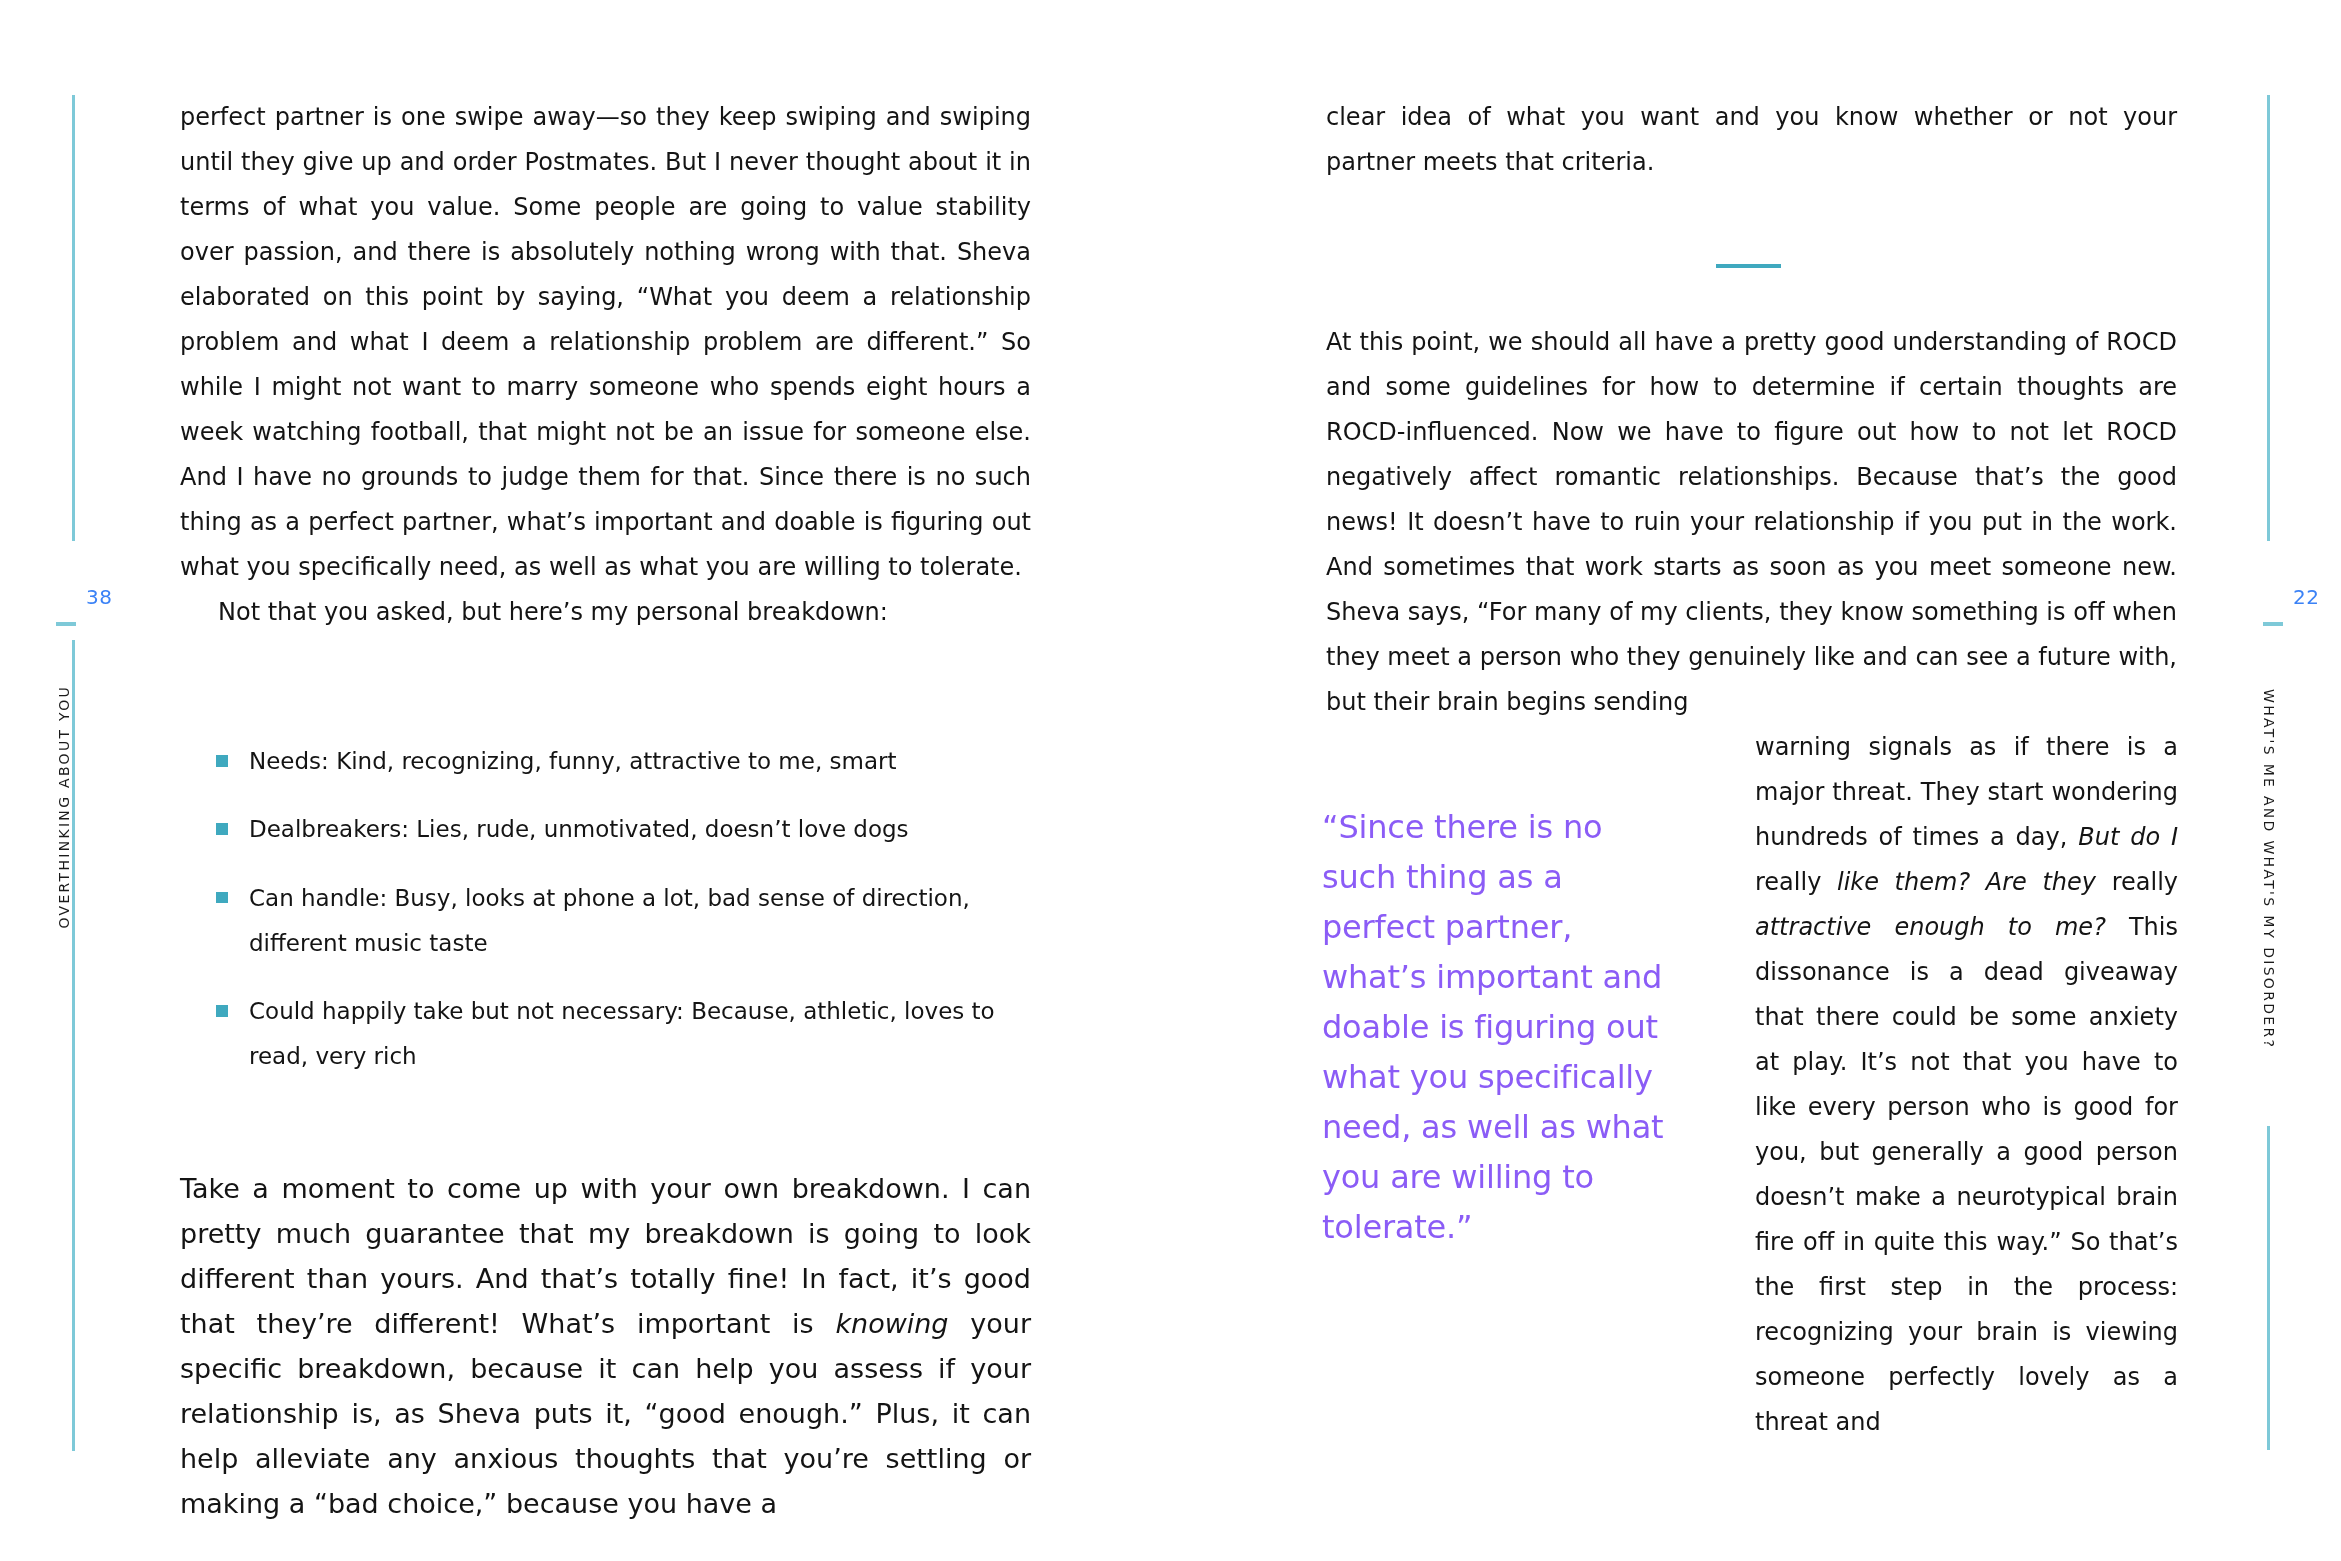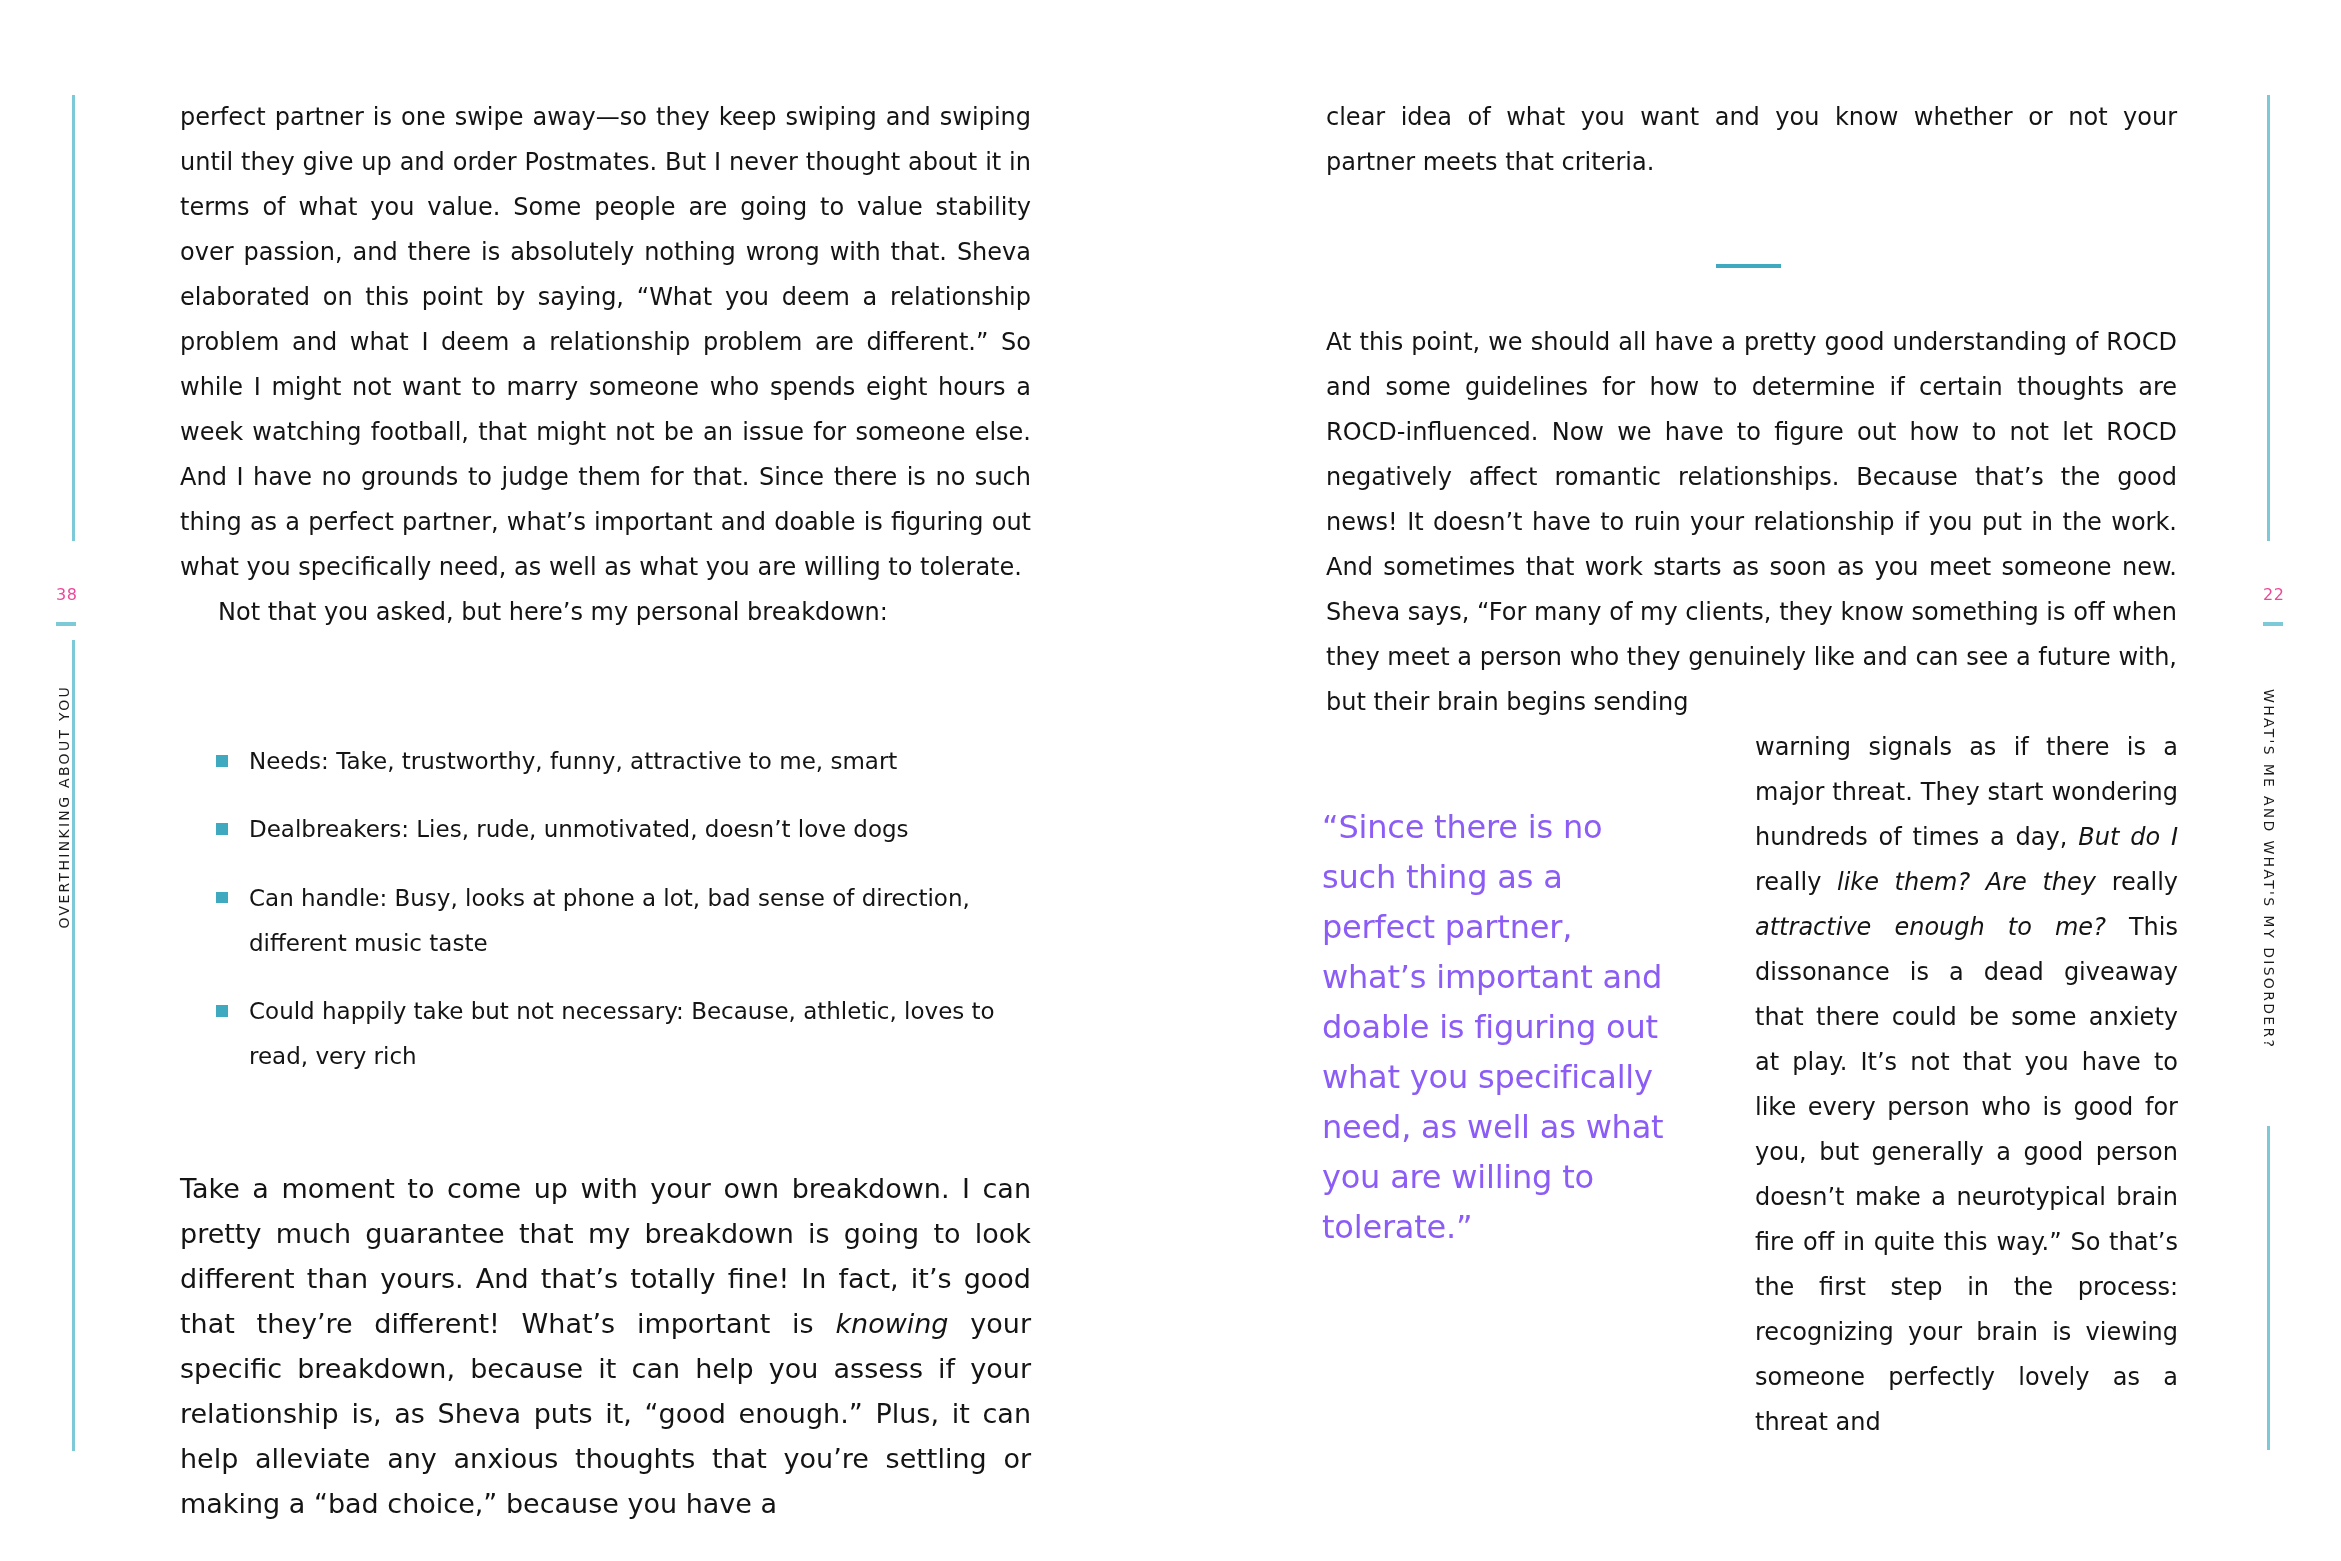--- a/index.html
+++ b/index.html
@@ -28,23 +28,24 @@
     width: 2.7px;
     background: #7ec9d8;
   }
   .rule-left-top   { left: 72px;  top: 95px;  height: 446px; }
   .rule-left-bottom{ left: 72px;  top: 640px;  height: 811px; }
   .rule-right-top  { left: 2267px; top: 95px; height: 446px; }
   .rule-right-bottom{ left: 2267px; top: 1126px; height: 324px; }
 
   .folio {
     position: absolute;
-    font-size: 16px;
+    font-size: 20px;
     letter-spacing: 0.5px;
-    color: #ec4899;
+    color: #3b82f6;
+    margin-left: 30px;
   }
   .folio-left  { left: 56px;  top: 585px; }
   .folio-right { left: 2263px; top: 585px; }
 
   .folio-dash {
     position: absolute;
     width: 20px;
     height: 3.6px;
     background: #7ec9d8;
   }
@@ -185,21 +186,21 @@
   <div class="running-head running-head-right">WHAT'S ME AND WHAT'S MY DISORDER?</div>
 
   <div class="col col-left">
     <p>perfect partner is one swipe away—so they keep swiping and swiping until they give up and order Postmates. But I never thought about it in terms of what you value. Some people are going to value stability over passion, and there is absolutely nothing wrong with that. Sheva elaborated on this point by saying, “What you deem a relationship problem and what I deem a relationship problem are different.” So while I might not want to marry someone who spends eight hours a week watching football, that might not be an issue for someone else. And I have no grounds to judge them for that. Since there is no such thing as a perfect partner, what’s important and doable is figuring out what you specifically need, as well as what you are willing to tolerate.</p>
     <p class="indent">Not that you asked, but here’s my personal breakdown:</p>
   </div>
 
   <div class="bullets">
     <div class="bullet-item">
       <span class="bullet-marker"></span>
-      <span>Needs: Take, trustworthy, funny, attractive to me, smart</span>
+      <span>Needs: Kind, recognizing, funny, attractive to me, smart</span>
     </div>
     <div class="bullet-item">
       <span class="bullet-marker"></span>
       <span>Dealbreakers: Lies, rude, unmotivated, doesn’t love dogs</span>
     </div>
     <div class="bullet-item">
       <span class="bullet-marker"></span>
       <span>Can handle: Busy, looks at phone a lot, bad sense of direction, different music taste</span>
     </div>
     <div class="bullet-item">

